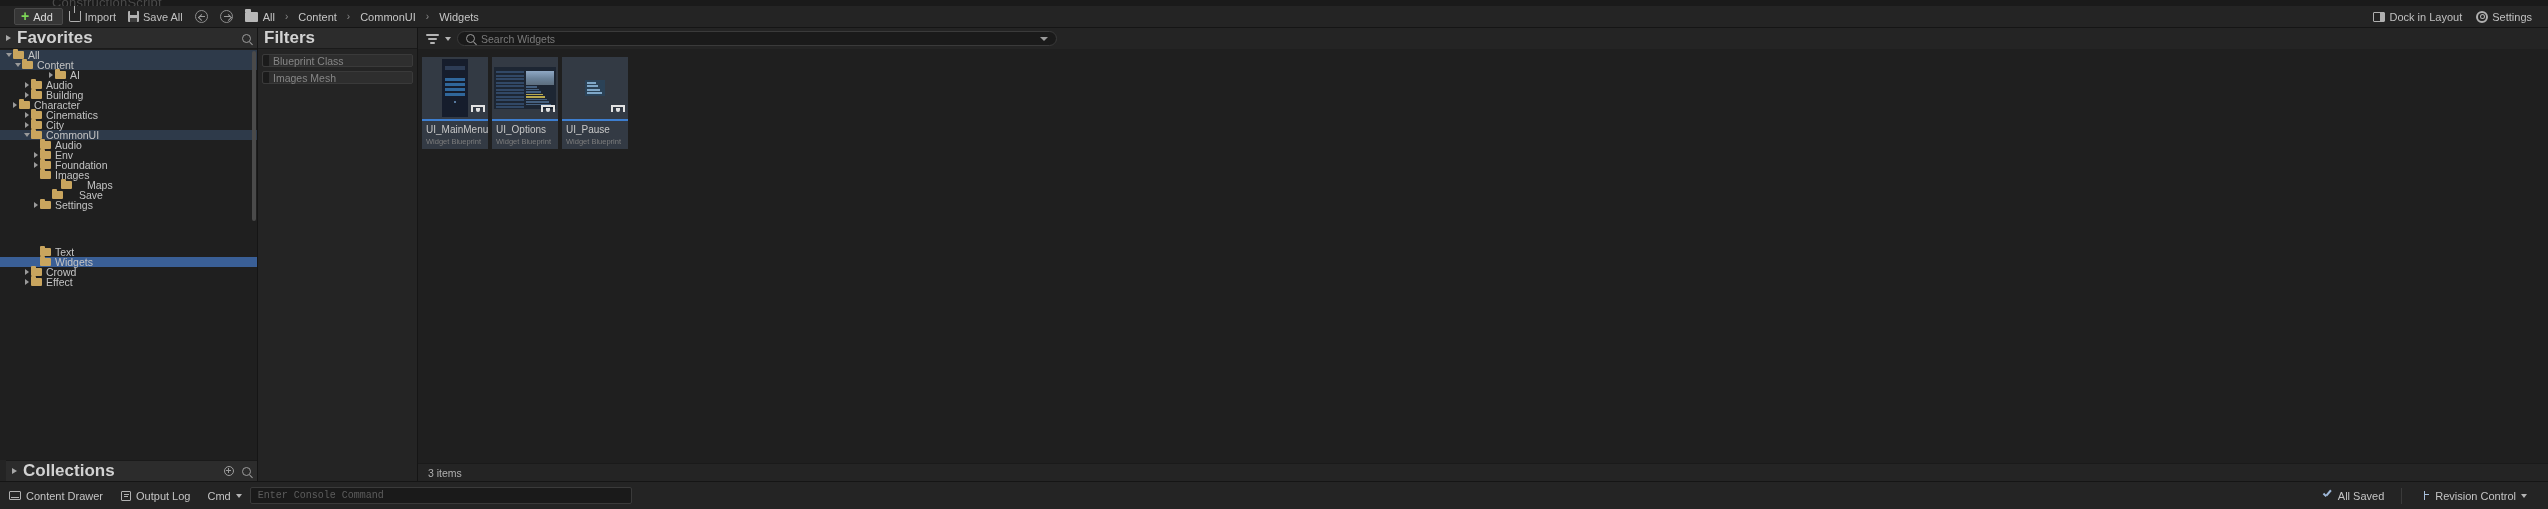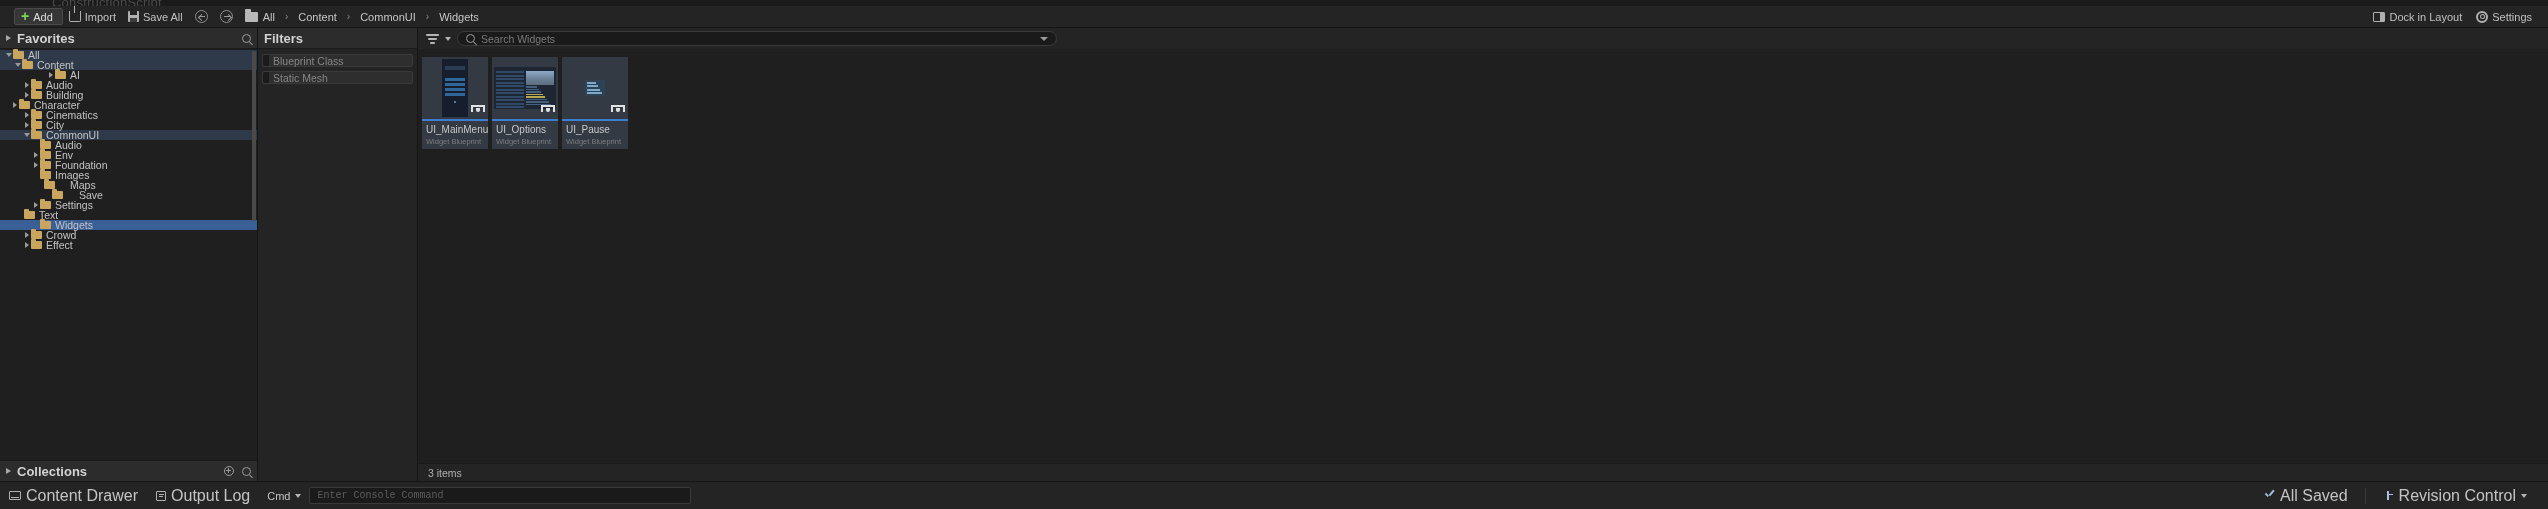--- a/index.html
+++ b/index.html
@@ -89,21 +89,21 @@
   .tri {
     width: 0; height: 0; border-left: 5px solid #a8a8a8;
     border-top: 3.5px solid transparent; border-bottom: 3.5px solid transparent;
     margin-right: 6px;
   }
   .tri.down {
     border-left: 4px solid transparent; border-right: 4px solid transparent;
     border-top: 5px solid #a8a8a8; border-bottom: 0;
     margin-right: 6px;
   }
-  .panel-title { font-size: 13px; font-weight: bold; color: #d2d2d2; text-align: right; }
+  .panel-title { font-size: 17px; font-weight: bold; color: #d2d2d2; text-align: right; }
   .panel-search { margin-left: auto; }
   .mag {
     width: 9px; height: 9px; border: 1.4px solid #9c9c9c; border-radius: 50%;
     position: relative; display: inline-block;
   }
   .mag::after {
     content: ""; position: absolute; right: -3px; bottom: -2.5px;
     width: 4px; height: 1.4px; background: #9c9c9c; transform: rotate(45deg);
   }
 
@@ -148,20 +148,21 @@
 
   .tree-scroll {
     position: absolute; right: 1px; top: 2px; width: 4px; height: 170px;
     background: #4a4a4a; border-radius: 2px;
   }
 
   .collections {
     height: 21px; display: flex; align-items: center;
     background: #2c2c2c; border-top: 1px solid #1a1a1a;
     padding: 0 6px;
+    margin-left: 6px;
   }
   .coll-icons { margin-left: auto; display: flex; align-items: center; gap: 8px; }
   .plus-circ {
     width: 10px; height: 10px; border-radius: 50%; border: 1.3px solid #9c9c9c;
     position: relative; display: inline-block;
   }
   .plus-circ::before, .plus-circ::after {
     content: ""; position: absolute; background: #9c9c9c;
   }
   .plus-circ::before { left: 3.2px; top: 1.3px; width: 1.2px; height: 5px; }
@@ -281,21 +282,21 @@
   }
 
   
   .bottom {
     position: absolute; bottom: 0; left: 0; width: 2548px; height: 28px;
     background: #242424; border-top: 1px solid #151515;
     display: flex; align-items: center; gap: 0;
   }
   .bb-btn {
     display: flex; align-items: center; gap: 5px;
-    height: 18px; padding: 0 9px; font-size: 16px; color: #c4c4c4;
+    height: 18px; padding: 0 9px; font-size: 11px; color: #c4c4c4;
   }
   .drawer-ico {
     width: 12px; height: 9px; border: 1.3px solid #b0b0b0; border-radius: 1px;
     position: relative; display: inline-block;
   }
   .drawer-ico::after {
     content: ""; position: absolute; left: 1px; bottom: 1px;
     width: 8px; height: 1.3px; background: #b0b0b0;
   }
   .log-ico {
@@ -522,38 +523,38 @@
               <i></i>
             </span>
             <span class="tfolder"></span>
             <span class="tlabel">Foundation</span>
           </div>
           <div class="trow" style="padding-left: 31px;">
             <span class="tarrow"></span>
             <span class="tfolder"></span>
             <span class="tlabel">Images</span>
           </div>
-          <div class="trow" style="padding-left: 24px; gap: 11px;">
+          <div class="trow" style="padding-left: 41px; gap: 11px;">
             <span class="tarrow"></span>
             <span class="tfolder"></span>
             <span class="tlabel">Maps</span>
           </div>
           <div class="trow" style="padding-left: 31px; gap: 12px;">
             <span class="tarrow"></span>
             <span class="tfolder"></span>
             <span class="tlabel">Save</span>
           </div>
           <div class="trow" style="padding-left: 31px;">
             <span class="tarrow">
               <i></i>
             </span>
             <span class="tfolder"></span>
             <span class="tlabel">Settings</span>
           </div>
-          <div class="trow" style="padding-left: 15px;">
+          <div class="trow" style="padding-left: 31px; margin-top: 37px;">
             <span class="tarrow"></span>
             <span class="tfolder"></span>
             <span class="tlabel">Text</span>
           </div>
           <div class="trow sel2" style="padding-left: 31px;">
             <span class="tarrow"></span>
             <span class="tfolder"></span>
             <span class="tlabel">Widgets</span>
           </div>
           <div class="trow" style="padding-left: 22px;">
@@ -583,21 +584,21 @@
 
     <div class="filters">
       <div class="panel-head">
         <span class="panel-title">Filters</span>
       </div>
       <div class="filter-list" id="filter-list">
           <div class="fitem">
             <span>Blueprint Class</span>
           </div>
           <div class="fitem">
-            <span>Static Mesh</span>
+            <span>Images Mesh</span>
           </div>
         </div>
     </div>
 
     <div class="content">
       <div class="content-top">
         <span class="filter-ico">
             <span></span>
             <span></span>
             <span></span>

